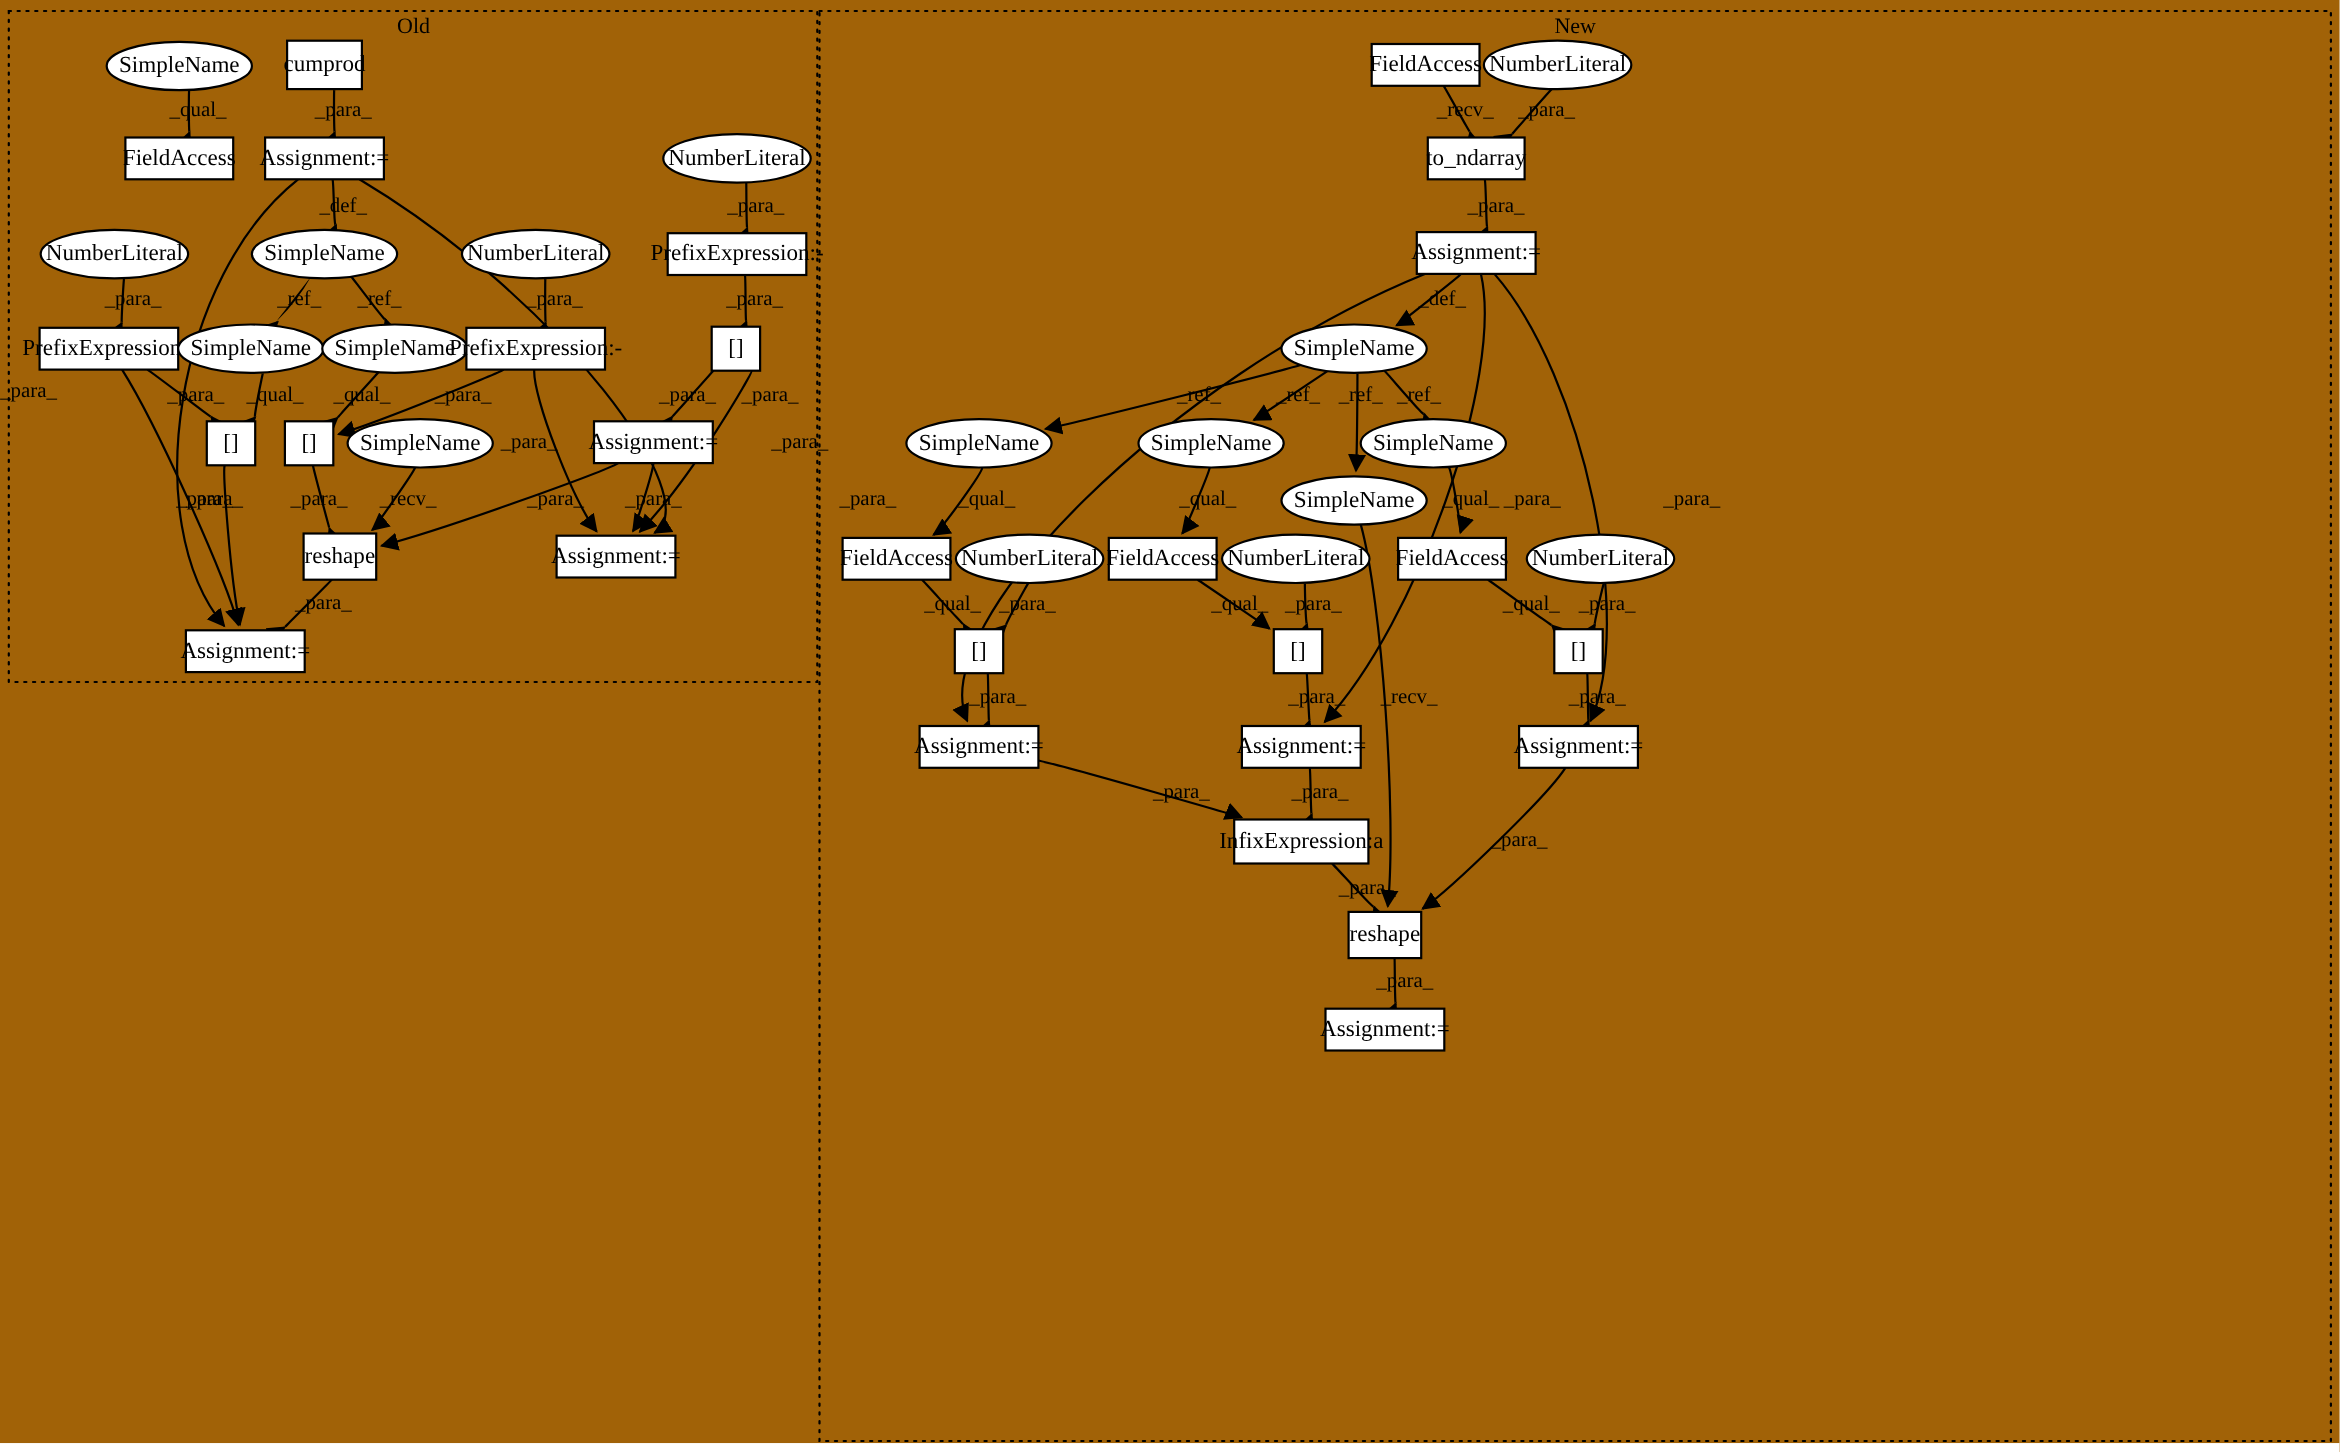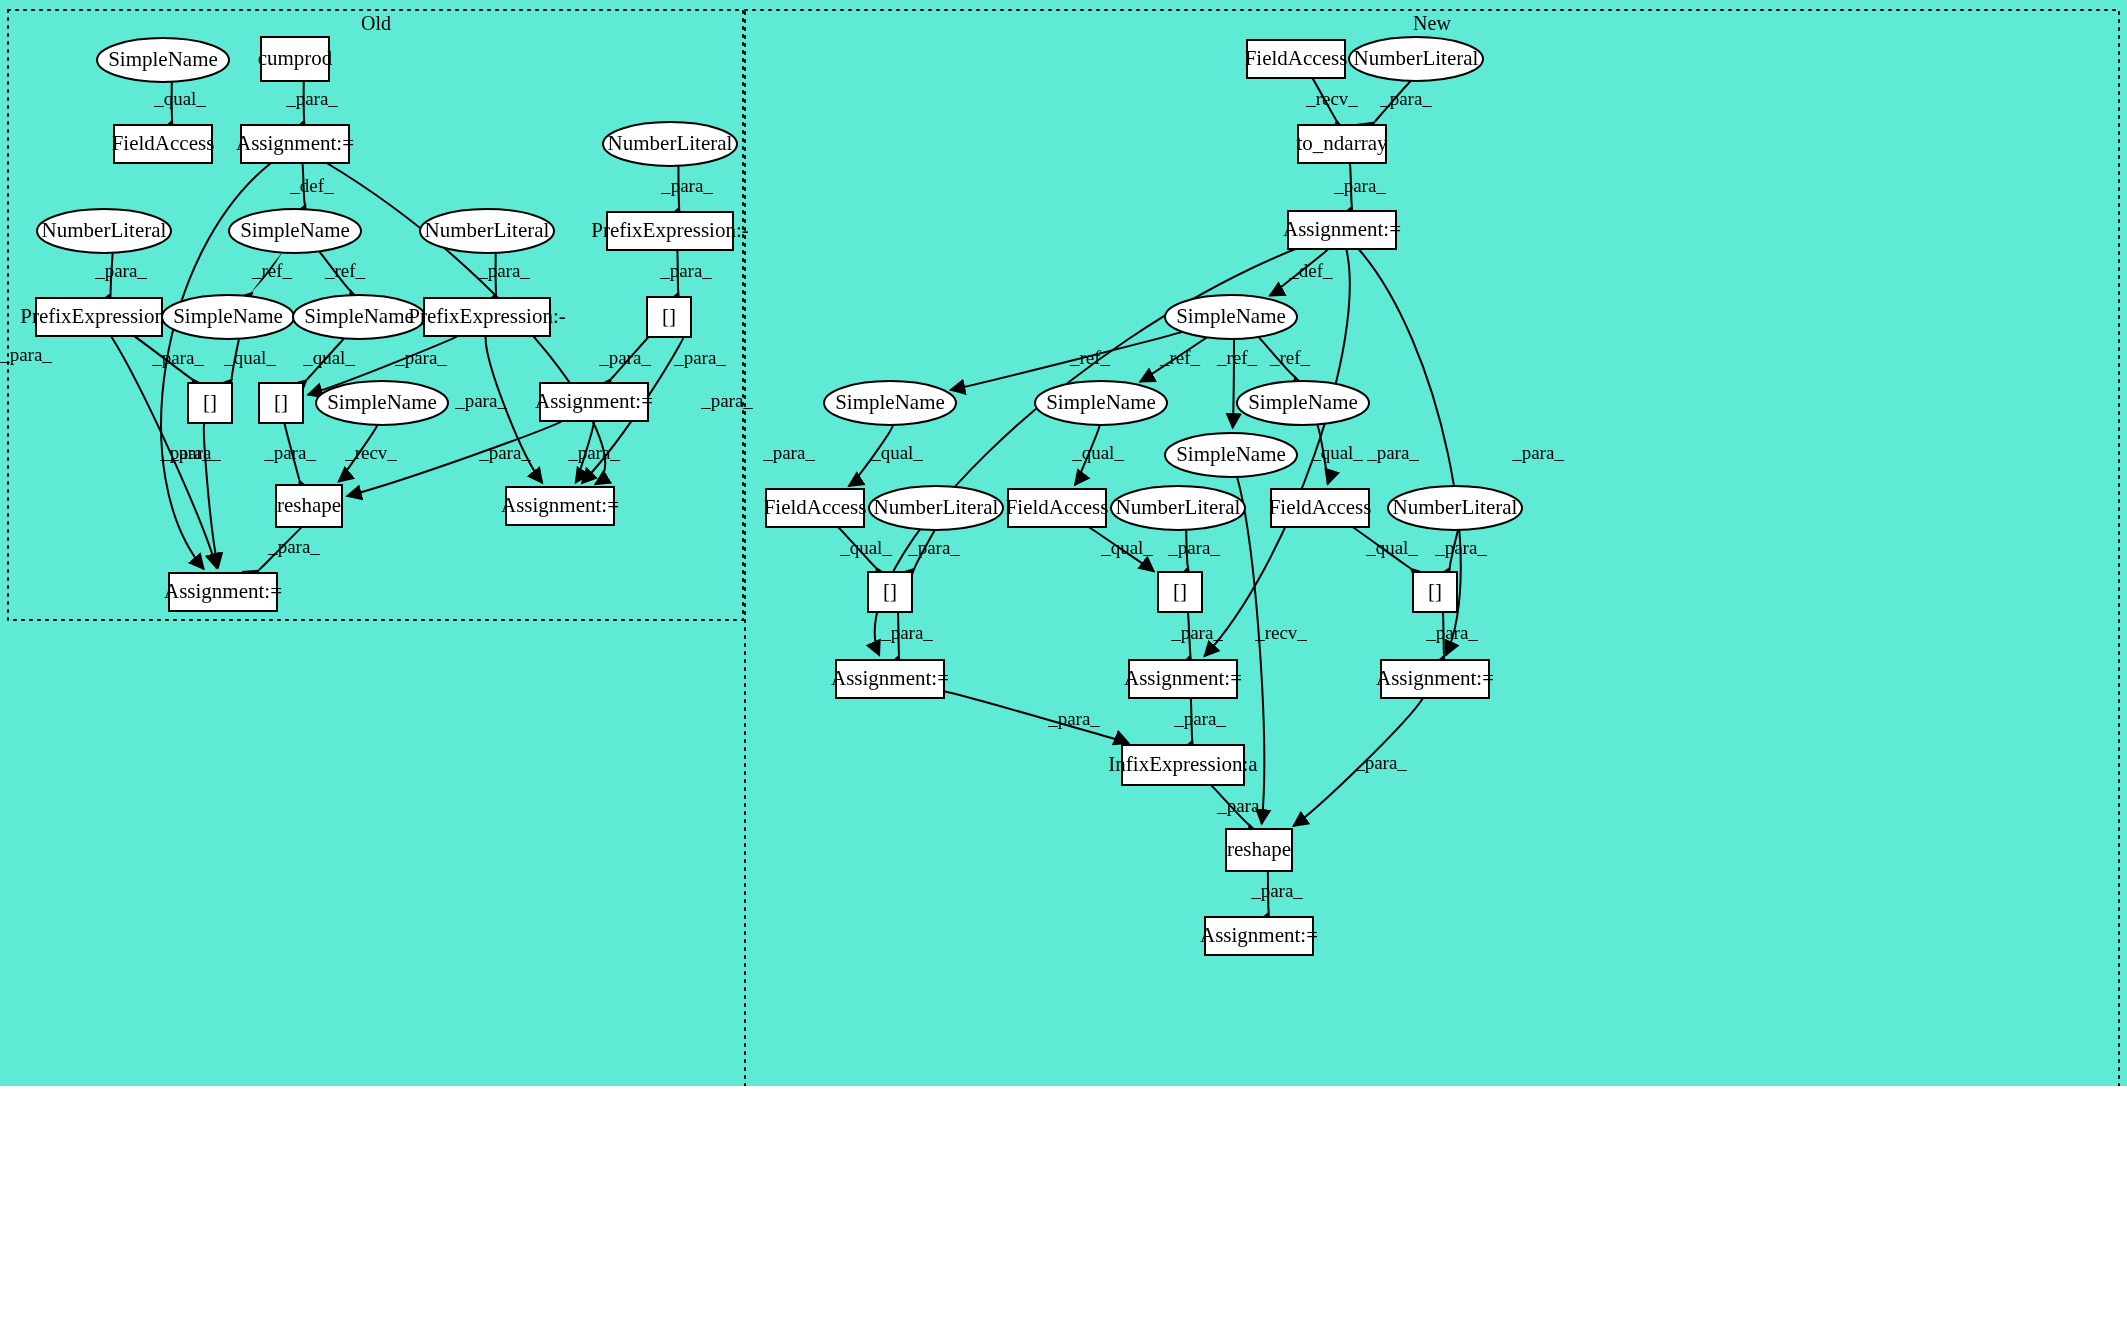--- a/index.html
+++ b/index.html
@@ -6,22 +6,22 @@
     margin: 0;
     padding: 0;
     background: #ffffff;
   }
   body {
     font-family: "Liberation Serif", "DejaVu Serif", serif;
   }
   #canvas {
     position: relative;
     width: 2127px;
-    height: 1086px;
-    background: #5eead4;
+    height: 1312px;
+    background: #a16207;
   }
   svg.graph {
     display: block;
     width: 2127px;
     height: 1320px;
   }
   .node-shape {
     fill: #ffffff;
     stroke: #000000;
     stroke-width: 2;

